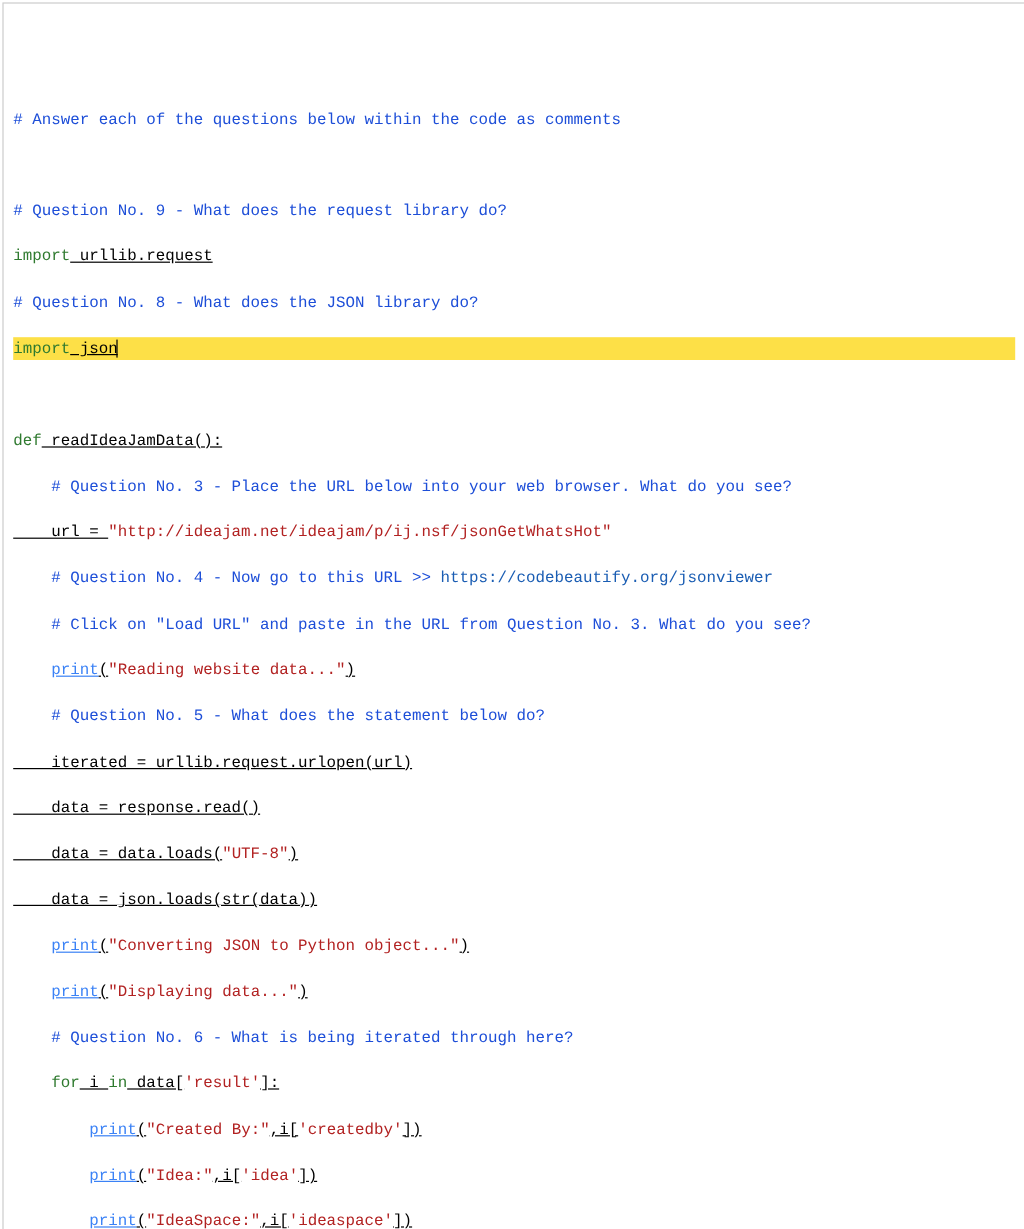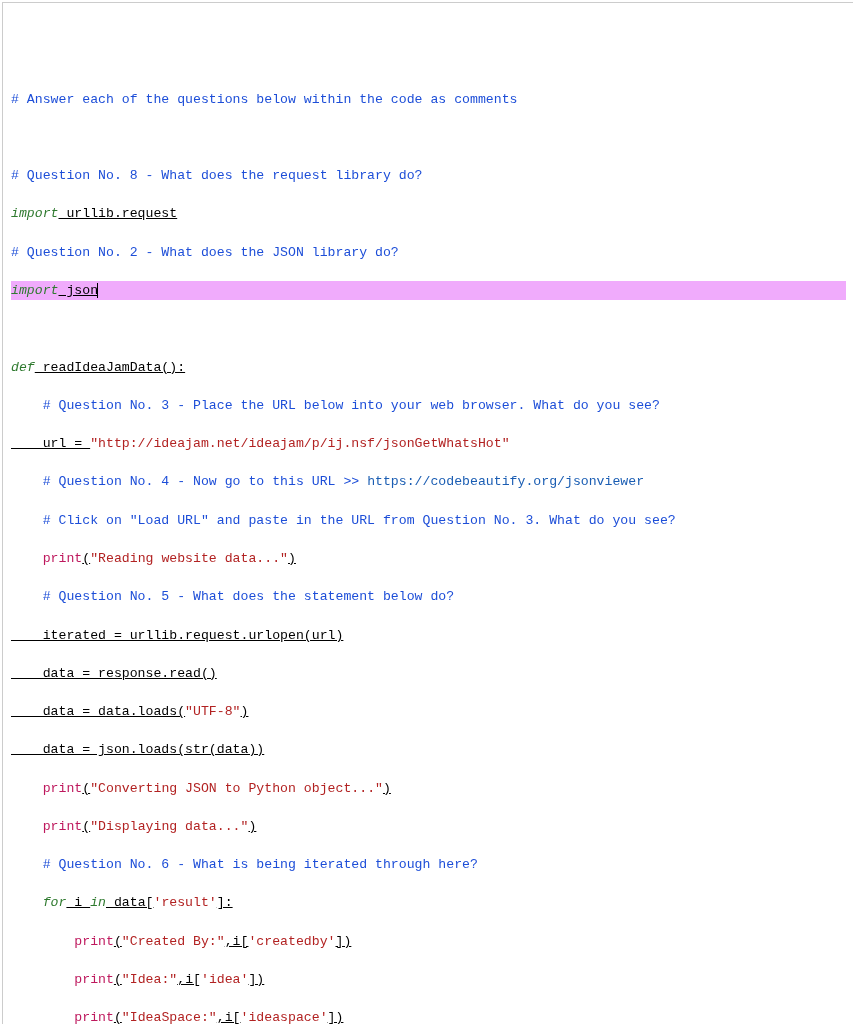--- a/index.html
+++ b/index.html
@@ -9,39 +9,39 @@
     line-height: 1.45;
     background: #fff;
     padding: 10px 8px 20px 8px;
     border: 1px solid #ccc;
     margin: 2px;
     width: 853px;
     white-space: pre;
     color: #000;
   }
   .code-line { min-height: 1.45em; }
-  .hl-line { background: #f0abfc; }
+  .hl-line { background: #fde047; }
   .c  { color: #1d4ed8; }  
-  .kw { color: #2f7a2f; font-style: italic; }  
-  .fn { color: #be185d; }  
+  .kw { color: #2f7a2f; }  
+  .fn { color: #3b82f6; text-decoration: underline; }  
   .s  { color: #b22222; }  
   .url{ color: #1a5db3; }  
   .nm { color: #000; text-decoration: underline; }  
   .caret { border-right: 1px solid #000; margin-left:-1px; }
 </style>
 </head>
 <body>
 
 
 
 <div class="code-line"><span class="c"># Answer each of the questions below within the code as comments</span></div>
 <div class="code-line"> </div>
-<div class="code-line"><span class="c"># Question No. 8 - What does the request library do?</span></div>
+<div class="code-line"><span class="c"># Question No. 9 - What does the request library do?</span></div>
 <div class="code-line"><span class="kw">import</span><span class="nm"> urllib.request</span></div>
-<div class="code-line"><span class="c"># Question No. 2 - What does the JSON library do?</span></div>
+<div class="code-line"><span class="c"># Question No. 8 - What does the JSON library do?</span></div>
 <div class="code-line hl-line"><span class="kw">import</span><span class="nm"> json</span><span class="caret"></span></div>
 <div class="code-line"> </div>
 <div class="code-line"><span class="kw">def</span><span class="nm"> readIdeaJamData():</span></div>
 <div class="code-line"><span class="c">    # Question No. 3 - Place the URL below into your web browser. What do you see?</span></div>
 <div class="code-line"><span class="nm">    url = </span><span class="s">"http://ideajam.net/ideajam/p/ij.nsf/jsonGetWhatsHot"</span></div>
 <div class="code-line"><span class="c">    # Question No. 4 - Now go to this URL &gt;&gt; </span><span class="url">https://codebeautify.org/jsonviewer</span></div>
 <div class="code-line"><span class="c">    # Click on "Load URL" and paste in the URL from Question No. 3. What do you see?</span></div>
 <div class="code-line"><span>    </span><span class="fn">print</span><span class="nm">(</span><span class="s">"Reading website data..."</span><span class="nm">)</span></div>
 <div class="code-line"><span class="c">    # Question No. 5 - What does the statement below do?</span></div>
 <div class="code-line"><span class="nm">    iterated = urllib.request.urlopen(url)</span></div>

